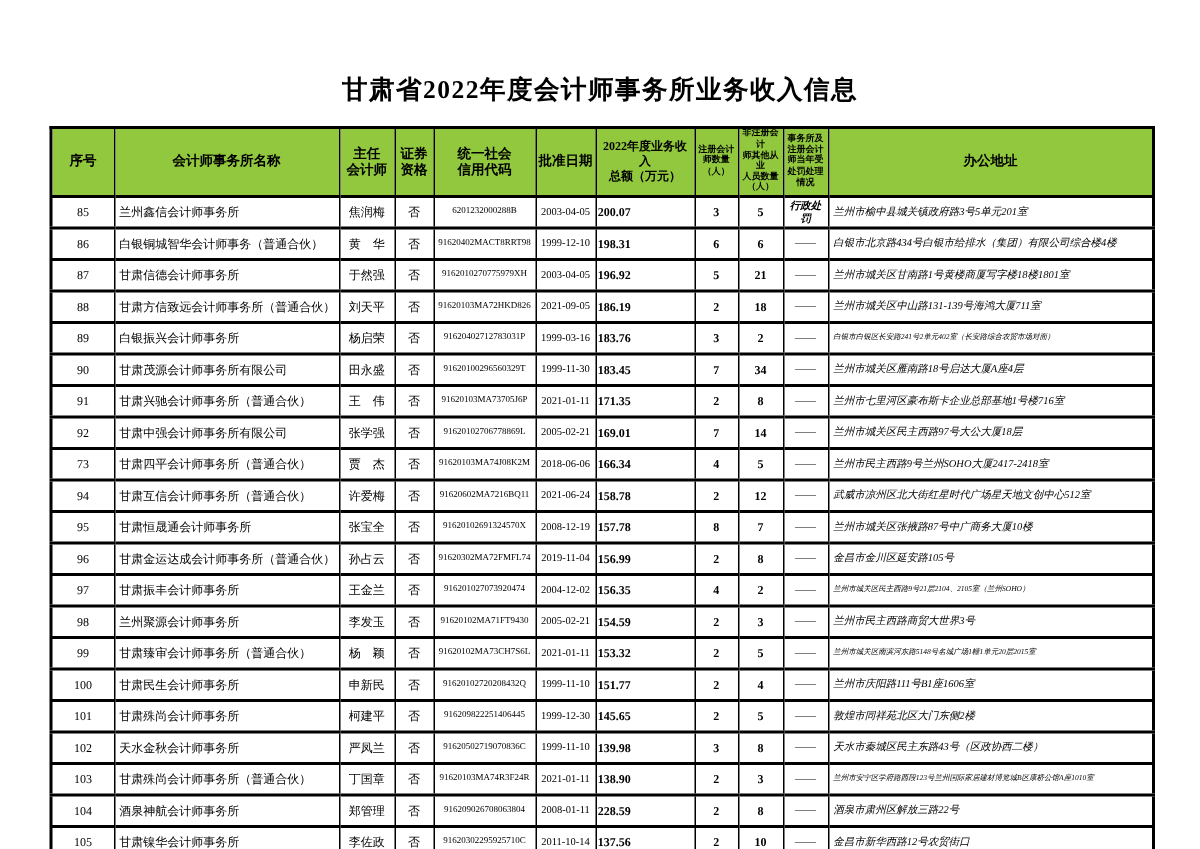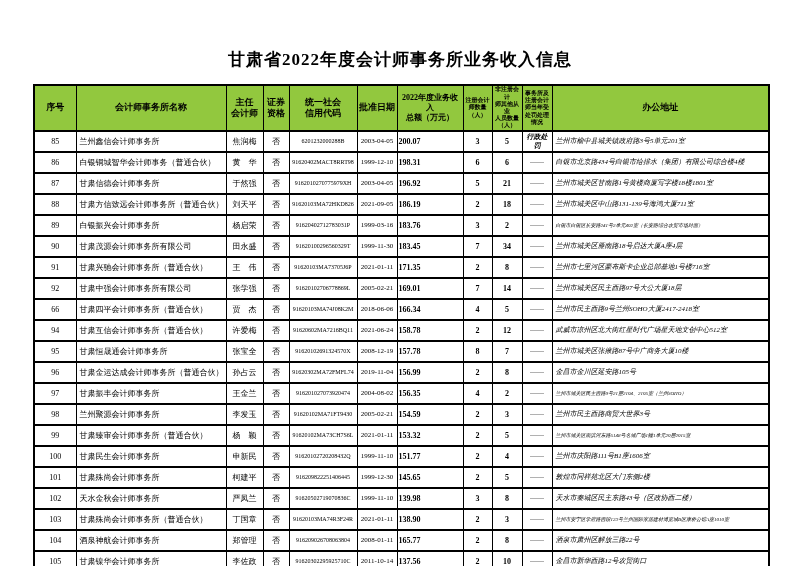--- a/index.html
+++ b/index.html
@@ -173,21 +173,21 @@
           <td class="c3">否</td>
           <td class="c4">91620102706778869L</td>
           <td class="c5">2005-02-21</td>
           <td class="c6">169.01</td>
           <td class="c7">7</td>
           <td class="c8">14</td>
           <td class="c9">——</td>
           <td class="c10">兰州市城关区民主西路97号大公大厦18层</td>
         </tr>
         <tr>
-          <td class="c0">66</td>
+          <td class="c0">73</td>
           <td class="c1">甘肃四平会计师事务所（普通合伙）</td>
           <td class="c2">贾　杰</td>
           <td class="c3">否</td>
           <td class="c4">91620103MA74J08K2M</td>
           <td class="c5">2018-06-06</td>
           <td class="c6">166.34</td>
           <td class="c7">4</td>
           <td class="c8">5</td>
           <td class="c9">——</td>
           <td class="c10">兰州市民主西路9号兰州SOHO大厦2417-2418室</td>
@@ -230,21 +230,21 @@
           <td class="c8">8</td>
           <td class="c9">——</td>
           <td class="c10">金昌市金川区延安路105号</td>
         </tr>
         <tr>
           <td class="c0">97</td>
           <td class="c1">甘肃振丰会计师事务所</td>
           <td class="c2">王金兰</td>
           <td class="c3">否</td>
           <td class="c4">916201027073920474</td>
-          <td class="c5">2004-08-02</td>
+          <td class="c5">2004-12-02</td>
           <td class="c6">156.35</td>
           <td class="c7">4</td>
           <td class="c8">2</td>
           <td class="c9">——</td>
           <td class="c10 tiny">兰州市城关区民主西路9号21层2104、2105室（兰州SOHO）</td>
         </tr>
         <tr>
           <td class="c0">98</td>
           <td class="c1">兰州聚源会计师事务所</td>
           <td class="c2">李发玉</td>
@@ -322,21 +322,21 @@
           <td class="c9">——</td>
           <td class="c10 tiny">兰州市安宁区学府路西段123号兰州国际家居建材博览城B区康桥公馆A座1010室</td>
         </tr>
         <tr>
           <td class="c0">104</td>
           <td class="c1">酒泉神航会计师事务所</td>
           <td class="c2">郑管理</td>
           <td class="c3">否</td>
           <td class="c4">916209026708063804</td>
           <td class="c5">2008-01-11</td>
-          <td class="c6">165.77</td>
+          <td class="c6">228.59</td>
           <td class="c7">2</td>
           <td class="c8">8</td>
           <td class="c9">——</td>
           <td class="c10">酒泉市肃州区解放三路22号</td>
         </tr>
         <tr>
           <td class="c0">105</td>
           <td class="c1">甘肃镍华会计师事务所</td>
           <td class="c2">李佐政</td>
           <td class="c3">否</td>

